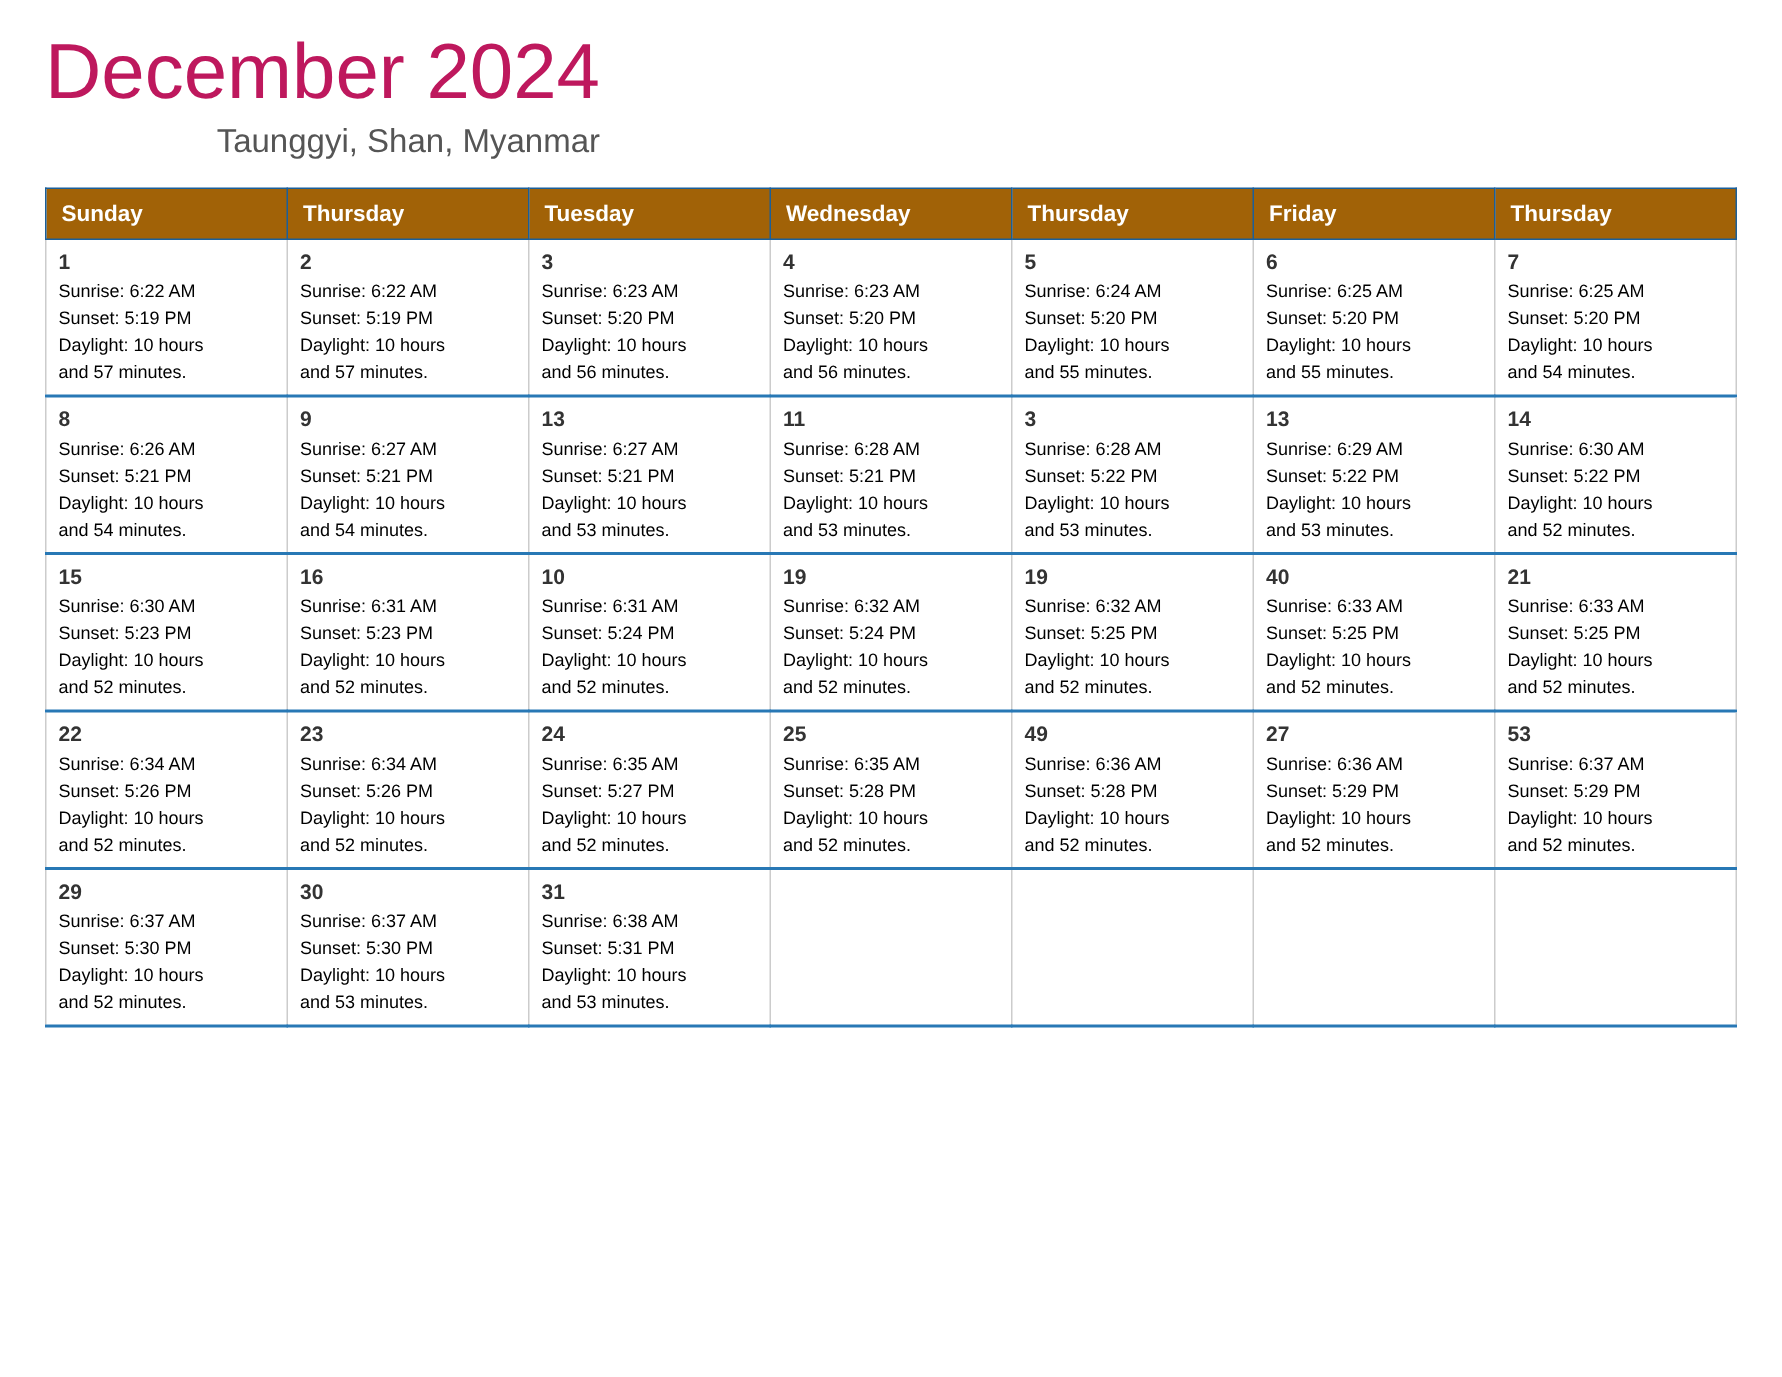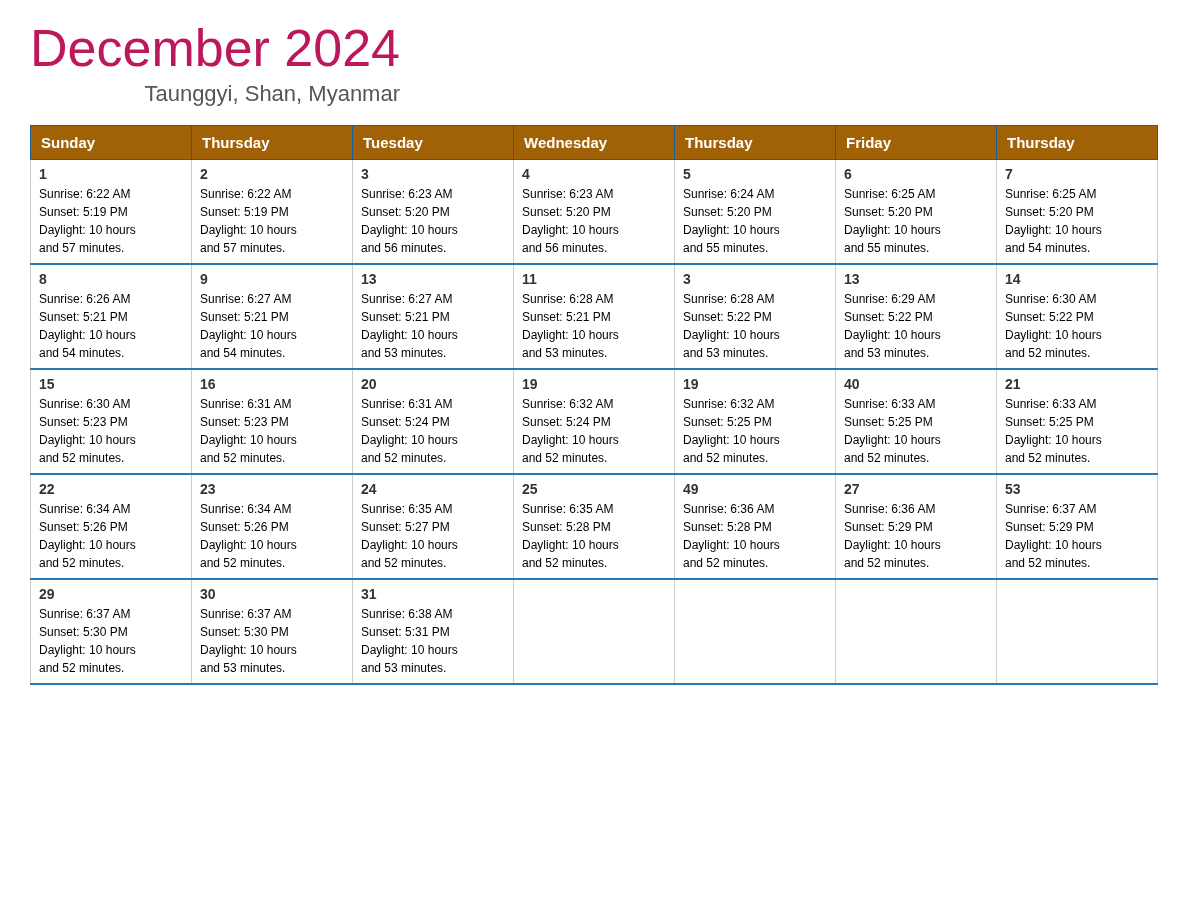--- a/index.html
+++ b/index.html
@@ -184,21 +184,21 @@
       <tr>
         <td>
           <span class="day-number">15</span>
           <div class="day-info">Sunrise: 6:30 AM<br>Sunset: 5:23 PM<br>Daylight: 10 hours<br>and 52 minutes.</div>
         </td>
         <td>
           <span class="day-number">16</span>
           <div class="day-info">Sunrise: 6:31 AM<br>Sunset: 5:23 PM<br>Daylight: 10 hours<br>and 52 minutes.</div>
         </td>
         <td>
-          <span class="day-number">20</span>
+          <span class="day-number">10</span>
           <div class="day-info">Sunrise: 6:31 AM<br>Sunset: 5:24 PM<br>Daylight: 10 hours<br>and 52 minutes.</div>
         </td>
         <td>
           <span class="day-number">19</span>
           <div class="day-info">Sunrise: 6:32 AM<br>Sunset: 5:24 PM<br>Daylight: 10 hours<br>and 52 minutes.</div>
         </td>
         <td>
           <span class="day-number">19</span>
           <div class="day-info">Sunrise: 6:32 AM<br>Sunset: 5:25 PM<br>Daylight: 10 hours<br>and 52 minutes.</div>
         </td>

